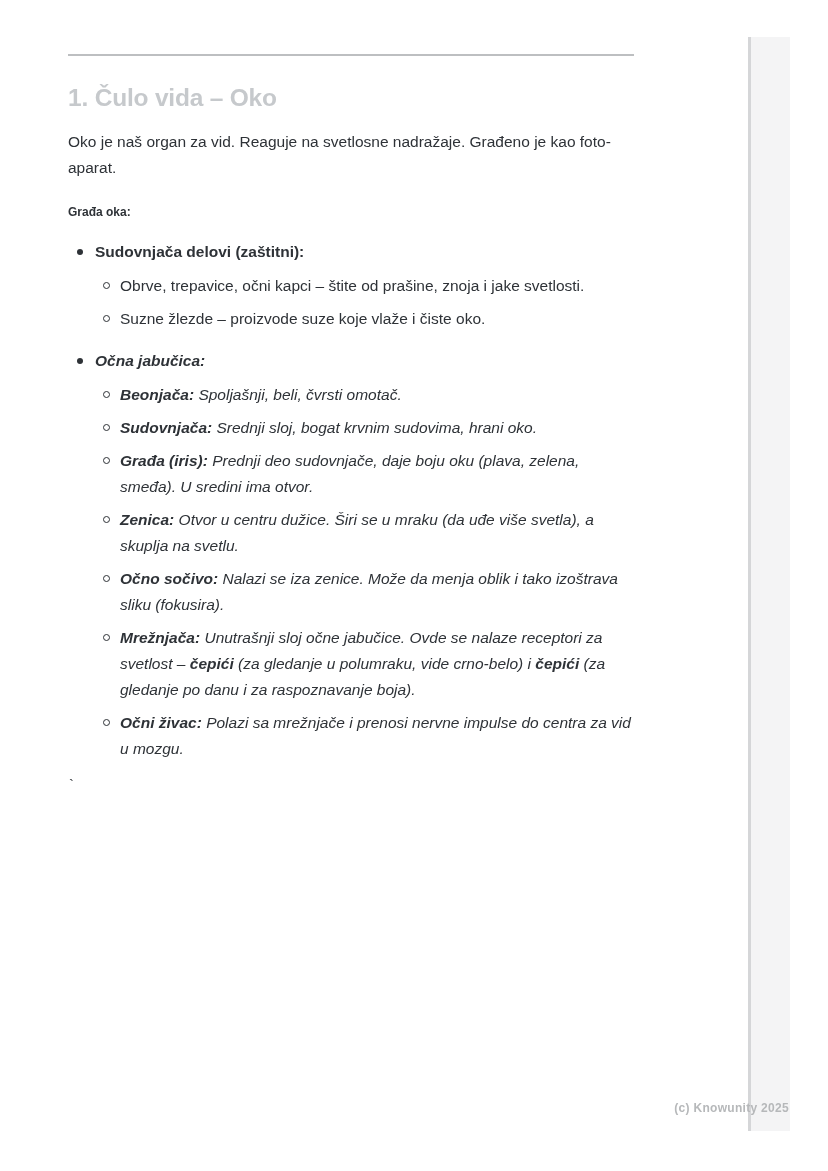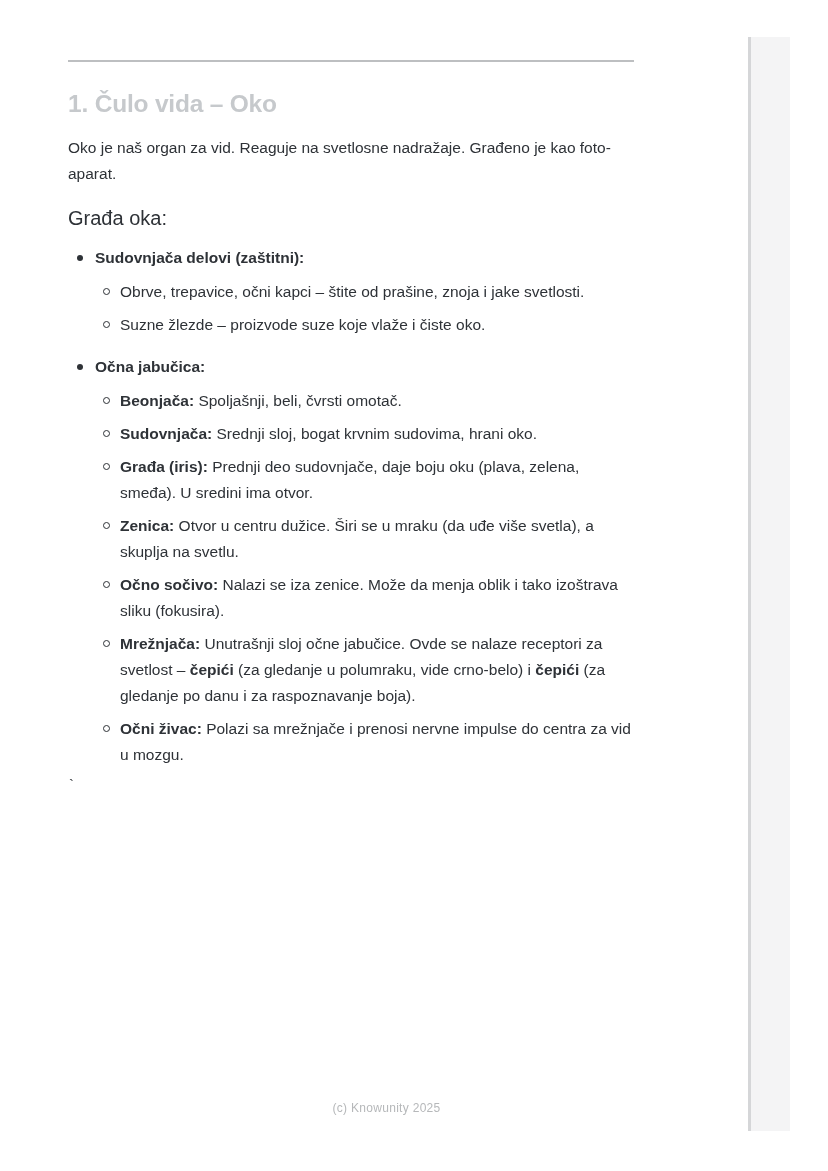--- a/index.html
+++ b/index.html
@@ -25,21 +25,21 @@
     left: 748px;
     top: 37px;
     width: 42px;
     height: 1094px;
     background: var(--edgeFill);
     border-left: 3px solid var(--edgeBorder);
   }
   .content {
     position: absolute;
     left: 68px;
-    top: 16px;
+    top: 10px;
     width: 566px;
     font-size: 15.5px;
     line-height: 26px;
   }
   .divider {
     border: 0;
     border-top: 2px solid var(--divider);
     margin-top: 44px;
   }
   .doc-heading {
@@ -48,28 +48,28 @@
     line-height: 30px;
     font-weight: 700;
     color: var(--heading);
     letter-spacing: -0.2px;
   }
   .intro {
     margin-top: 16px;
   }
   .section-heading {
     margin-top: 18px;
-    font-size: 20px;
+    font-size: 12px;
     line-height: 26px;
-    font-weight: 400;
+    font-weight: 700;
   }
   .outline {
     margin-top: 14px;
   }
-  .li-group + .li-group { margin-top: 16px; }
+  .li-group + .li-group { margin-top: 16px; font-style: italic; }
   .li-label-row {
     position: relative;
     padding-left: 27px;
     font-weight: 700;
   }
   .bullet-dot {
     position: absolute;
     left: 9px;
     top: 10px;
     width: 6px;
@@ -97,28 +97,29 @@
   .stray {
     position: absolute;
     left: 69px;
     top: 776px;
     font-size: 15px;
     color: var(--text);
   }
   .footer {
     position: absolute;
     top: 1100px;
-    left: 0;
+    left: 16px;
     width: 773px;
-    text-align: center;
+    text-align: right;
     font-size: 12px;
     line-height: 16px;
     letter-spacing: 0.3px;
     color: var(--footer);
     z-index: 5;
+    font-weight: bold;
   }
 </style>
 </head>
 <body>
 
 <div class="page-edge"></div>
 
 <div class="content">
   <hr class="divider">
   <h1 class="doc-heading">1. Čulo vida – Oko</h1>

